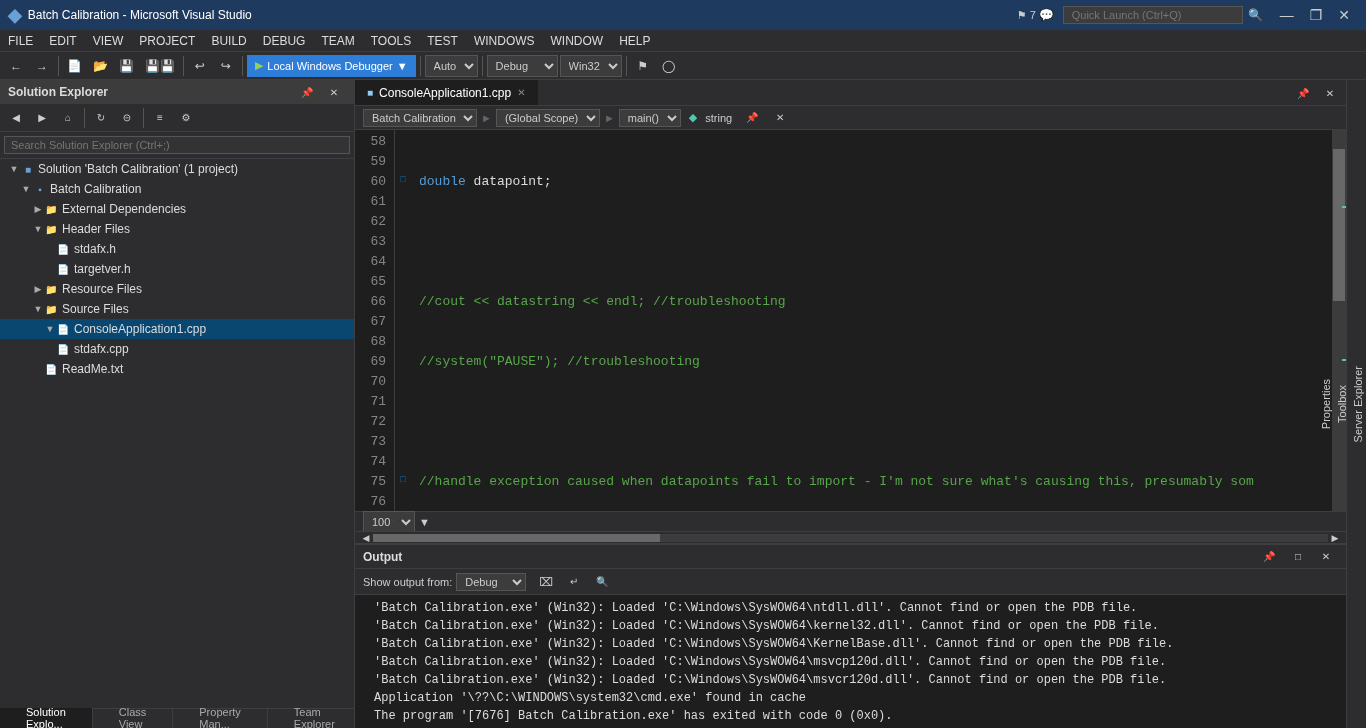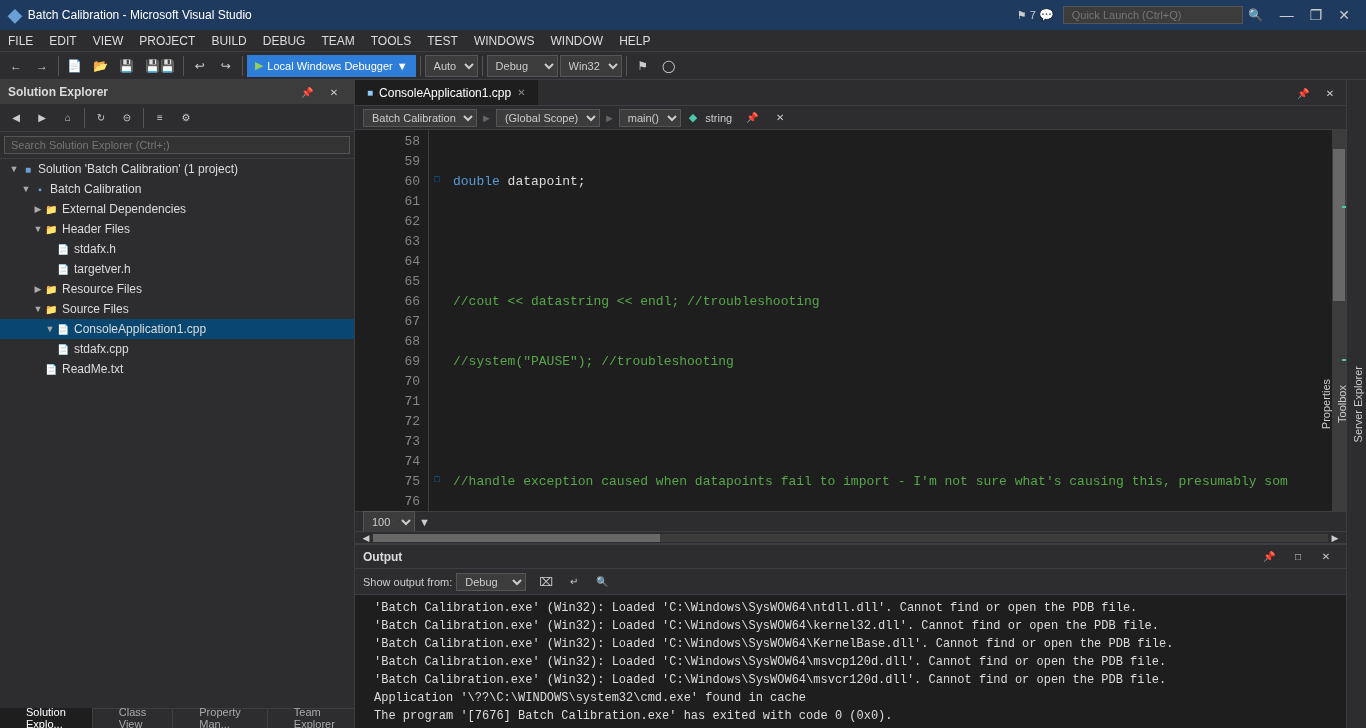--- a/index.html
+++ b/index.html
@@ -48,21 +48,21 @@
     .editor-tab { padding: 4px 12px; font-size: 12px; cursor: pointer; color: #ccc; background: #3c3c3c; border-right: 1px solid #2d2d30; display: flex; align-items: center; gap: 6px; height: 26px; }
     .editor-tab.active { background: #1e1e1e; color: #fff; border-top: 1px solid #007acc; }
     .tab-close { font-size: 10px; color: #888; cursor: pointer; }
 
     
     #breadcrumb { background: #2d2d30; height: 24px; display: flex; align-items: center; padding: 0 8px; font-size: 11px; color: #ccc; gap: 4px; border-bottom: 1px solid #3e3e42; }
     .breadcrumb-dropdown { background: #3c3c3c; border: 1px solid #555; color: #ccc; font-size: 11px; padding: 1px 4px; height: 18px; }
 
     
     #code-editor { flex: 1; overflow: hidden; font-family: 'Consolas', 'Courier New', monospace; font-size: 13px; display: flex; background: #1e1e1e; }
-    #line-numbers { background: #1e1e1e; color: #858585; padding: 0 8px; text-align: right; font-size: 13px; line-height: 20px; width: 40px; border-right: 1px solid #3e3e42; flex-shrink: 0; padding-top: 2px; margin-left: 34px; }
+    #line-numbers { background: #1e1e1e; color: #858585; padding: 0 8px; text-align: right; font-size: 13px; line-height: 20px; width: 40px; border-right: 1px solid #3e3e42; flex-shrink: 0; padding-top: 2px; }
     #code-gutter { width: 16px; background: #1e1e1e; flex-shrink: 0; position: relative; }
     #code-content { flex: 1; overflow: hidden; padding: 2px 8px; line-height: 20px; color: #dcdcdc; white-space: pre; position: relative; }
     .code-line { height: 20px; line-height: 20px; display: flex; align-items: center; }
 
     
     #zoom-bar { background: #2d2d30; height: 20px; display: flex; align-items: center; padding: 0 8px; font-size: 11px; color: #ccc; border-top: 1px solid #3e3e42; justify-content: space-between; }
     #h-scroll { height: 12px; background: #2d2d30; border-top: 1px solid #3e3e42; display: flex; align-items: center; padding: 0 4px; }
     #h-scroll-track { flex: 1; height: 8px; background: #3c3c3c; position: relative; }
     #h-scroll-thumb { position: absolute; left: 0; top: 0; width: 30%; height: 100%; background: #686868; }
     

